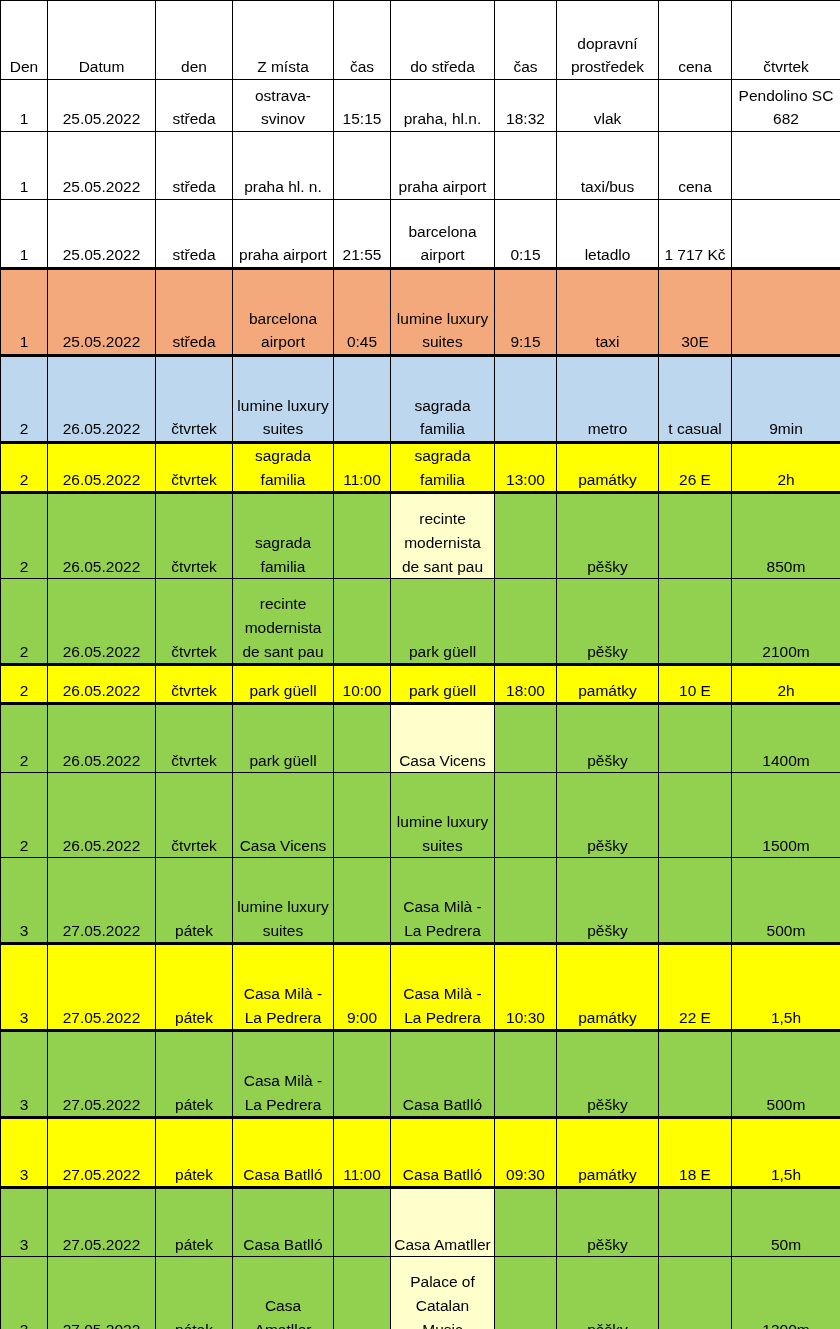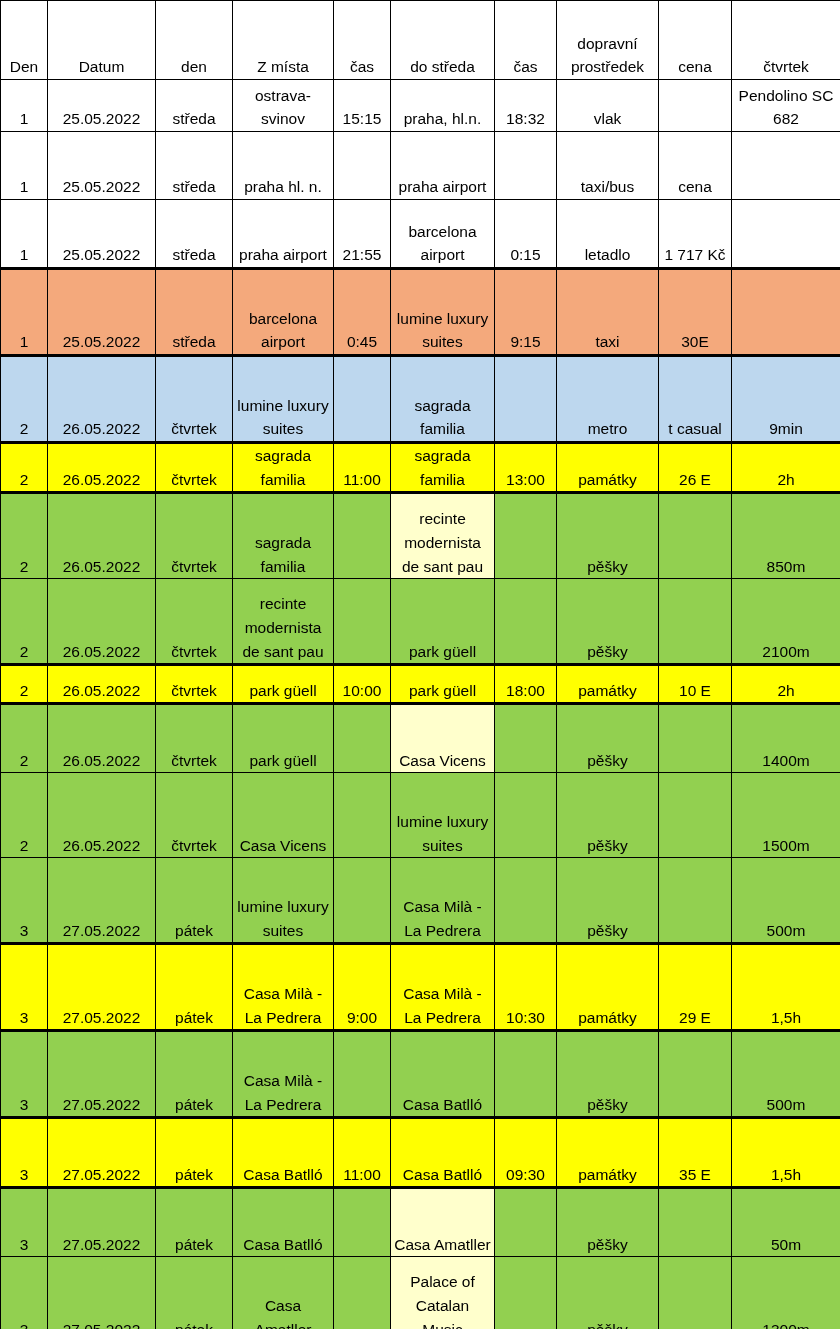--- a/index.html
+++ b/index.html
@@ -254,21 +254,21 @@
       </tr>
       <tr class="bg-yellow h3 sep-top sep-bottom">
         <td>3</td>
         <td>27.05.2022</td>
         <td>pátek</td>
         <td>Casa Milà - La Pedrera</td>
         <td>9:00</td>
         <td>Casa Milà - La Pedrera</td>
         <td>10:30</td>
         <td>památky</td>
-        <td>29 E</td>
+        <td>22 E</td>
         <td>1,5h</td>
       </tr>
       <tr class="bg-green h3 sep-top sep-bottom">
         <td>3</td>
         <td>27.05.2022</td>
         <td>pátek</td>
         <td>Casa Milà - La Pedrera</td>
         <td></td>
         <td>Casa Batlló</td>
         <td></td>
@@ -278,21 +278,21 @@
       </tr>
       <tr class="bg-yellow h2 sep-top sep-bottom">
         <td>3</td>
         <td>27.05.2022</td>
         <td>pátek</td>
         <td>Casa Batlló</td>
         <td>11:00</td>
         <td>Casa Batlló</td>
         <td>09:30</td>
         <td>památky</td>
-        <td>35 E</td>
+        <td>18 E</td>
         <td>1,5h</td>
       </tr>
       <tr class="bg-green h2 sep-top">
         <td>3</td>
         <td>27.05.2022</td>
         <td>pátek</td>
         <td>Casa Batlló</td>
         <td></td>
         <td class="hl-cream">Casa Amatller</td>
         <td></td>

